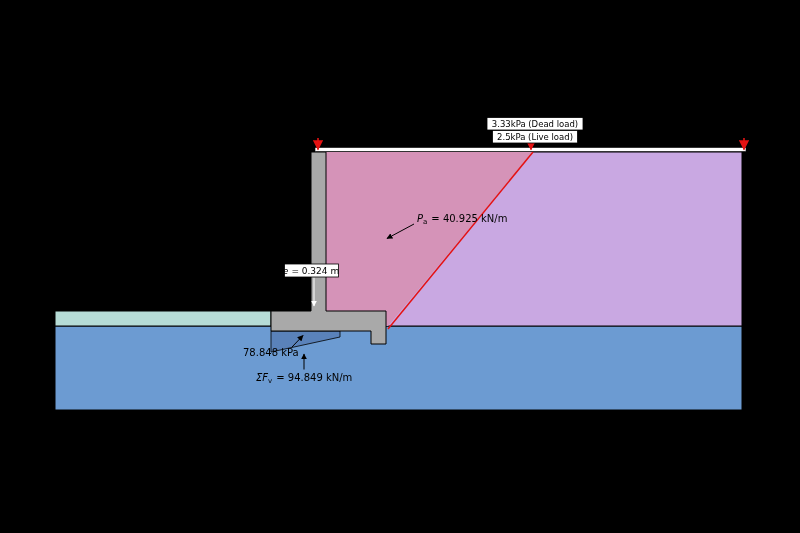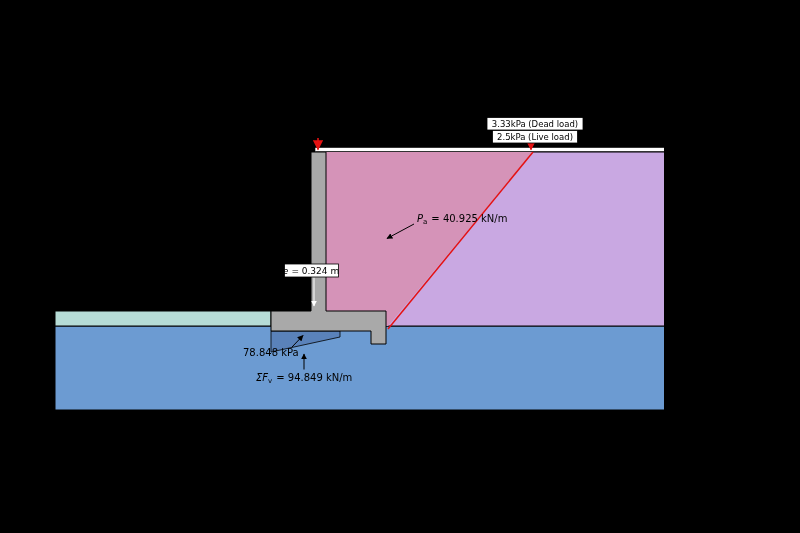--- a/index.html
+++ b/index.html
@@ -2,21 +2,21 @@
 <html><head>
 <meta charset="utf-8">
 <style>
   html, body {
     margin: 0;
     padding: 0;
     background: #000;
   }
   #screenshot {
     position: relative;
-    width: 664px;
+    width: 800px;
     height: 533px;
     background: #000;
     overflow: hidden;
   }
   svg { display: block; }
   text {
     font-family: "DejaVu Sans", "Liberation Sans", sans-serif;
     fill: #000;
   }
   .math {

